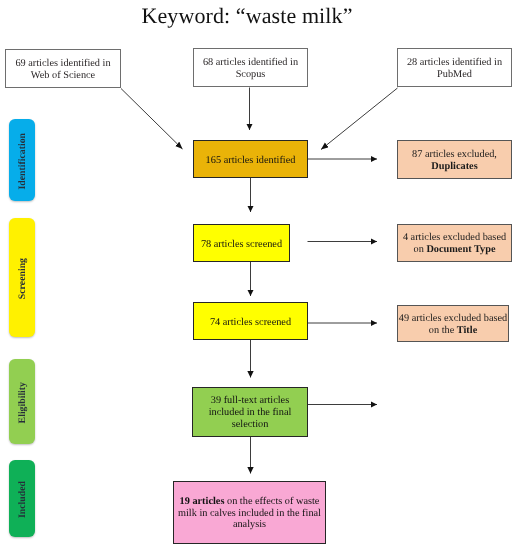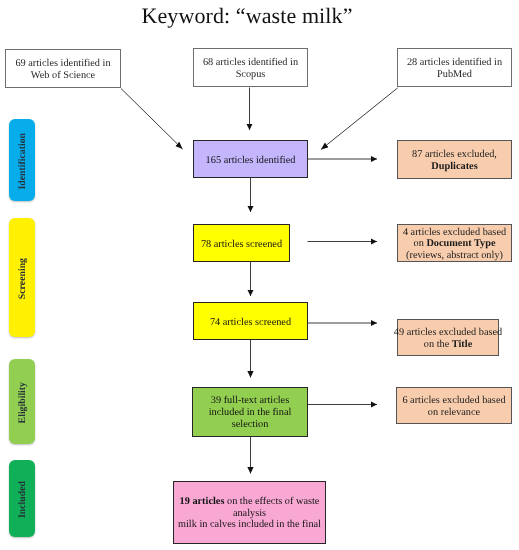--- a/index.html
+++ b/index.html
@@ -1,21 +1,21 @@
 <!DOCTYPE html>
 <html><head>
 <meta charset="utf-8">
 <style>
   html,body{margin:0;padding:0;}
   body{width:519px;height:550px;background:#fff;font-family:"Liberation Serif",serif;overflow:hidden;position:relative;-webkit-font-smoothing:antialiased;text-rendering:geometricPrecision;}
   #stage{position:absolute;left:0;top:0;width:519px;height:550px;}
   .title{position:absolute;left:0;top:3px;width:494px;text-align:center;font-size:22px;color:#111;letter-spacing:0.1px;}
   .node{position:absolute;box-sizing:border-box;display:flex;align-items:center;justify-content:center;text-align:center;line-height:1.135;}
   .src{border:1px solid #6e6e6e;padding-top:3px;background:#FFFFFF;font-size:10.3px;color:#231f20;}
-  .blue{background:#c4b5fd;padding-top:3px;border:1.5px solid #262626;font-size:10.3px;color:#111;}
+  .blue{background:#eab308;padding-top:3px;border:1.5px solid #262626;font-size:10.3px;color:#111;}
   .yellow{background:#FFFF00;padding-top:3px;border:1.5px solid #262626;font-size:10.3px;color:#111;}
   .lgreen{background:#92CF51;padding-top:2px;border:1.5px solid #262626;font-size:10.3px;color:#111;}
   .dgreen{background:#f9a8d4;padding-top:2px;border:1.5px solid #262626;font-size:10.3px;color:#111;}
   .orange{background:#F8CDAD;padding-top:2px;border:1.2px solid #555;font-size:10.3px;color:#1a1a1a;}
   .sideband{position:absolute;border-radius:6px;box-shadow:0 1px 2px rgba(0,0,0,0.25);display:flex;align-items:center;justify-content:center;}
   .sideband span{position:relative;top:1px;font-family:"Liberation Serif",serif;font-weight:bold;font-size:9.8px;color:#262f3a;writing-mode:vertical-rl;transform:rotate(180deg);letter-spacing:0px;}
   .lines-host{white-space:nowrap;}
   .tline{white-space:nowrap;}
   svg.lines{position:absolute;left:0;top:0;width:519px;height:550px;pointer-events:none;}
 </style>
@@ -99,43 +99,36 @@
   <div class="node lgreen" style="left:192px;top:387px;width:116px;height:50px;">
       <div class="lines-host">
         <div class="tline"><span>39 full-text articles</span></div>
         <div class="tline"><span>included in the final</span></div>
         <div class="tline"><span>selection</span></div>
       </div>
     </div>
   <div class="node dgreen" style="left:173px;top:481px;width:153px;height:63px;">
       <div class="lines-host">
         <div class="tline"><span style="font-weight: bold;">19 articles</span><span> on the effects of waste</span></div>
+        <div class="tline"><span>milk in calves included in the final</span></div>
         <div class="tline"><span>analysis</span></div>
-        <div class="tline"><span>milk in calves included in the final</span></div>
       </div>
     </div>
 
   <div class="node orange" style="left:397px;top:140px;width:115px;height:39px;">
       <div class="lines-host">
         <div class="tline"><span>87 articles excluded,</span></div>
         <div class="tline"><span style="font-weight: bold;">Duplicates</span></div>
       </div>
     </div>
   <div class="node orange" style="left:397px;top:224px;width:115px;height:38px;">
       <div class="lines-host">
         <div class="tline"><span>4 articles excluded based</span></div>
         <div class="tline"><span>on </span><span style="font-weight: bold;">Document Type</span></div>
-        <div class="tline"><span>(reviews, abstract only)</span></div>
       </div>
     </div>
-  <div class="node orange" style="left:397px;top:319px;width:102px;height:37px;">
+  <div class="node orange" style="left:397px;top:305px;width:112px;height:37px;">
       <div class="lines-host">
         <div class="tline"><span>49 articles excluded based</span></div>
         <div class="tline"><span>on the </span><span style="font-weight: bold;">Title</span></div>
       </div>
     </div>
-  <div class="node orange" style="left:396px;top:387px;width:116px;height:37px;">
-      <div class="lines-host">
-        <div class="tline"><span>6 articles excluded based</span></div>
-        <div class="tline"><span>on relevance</span></div>
-      </div>
-    </div>
 </div>
 
 </body></html>

